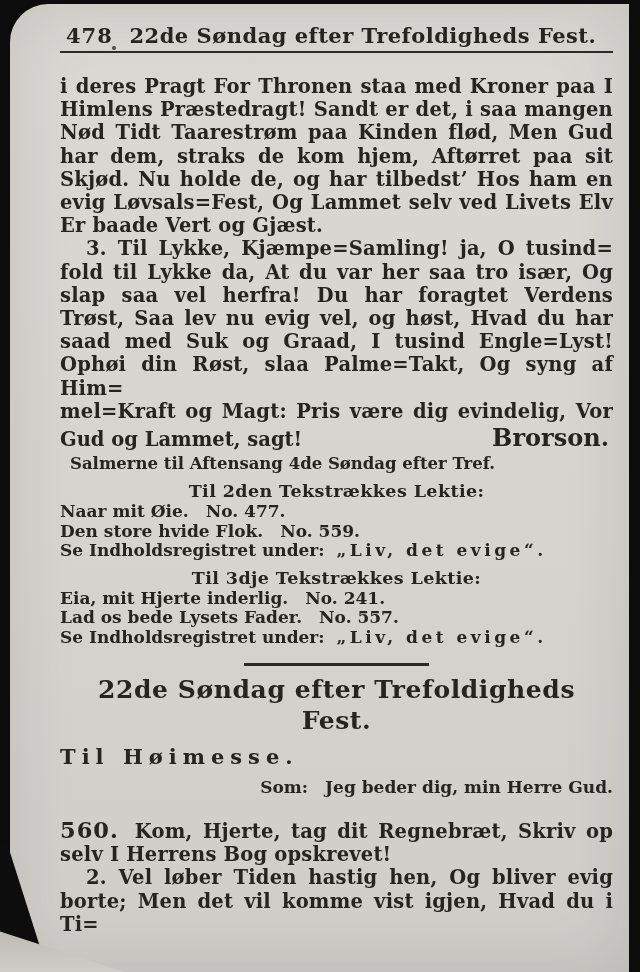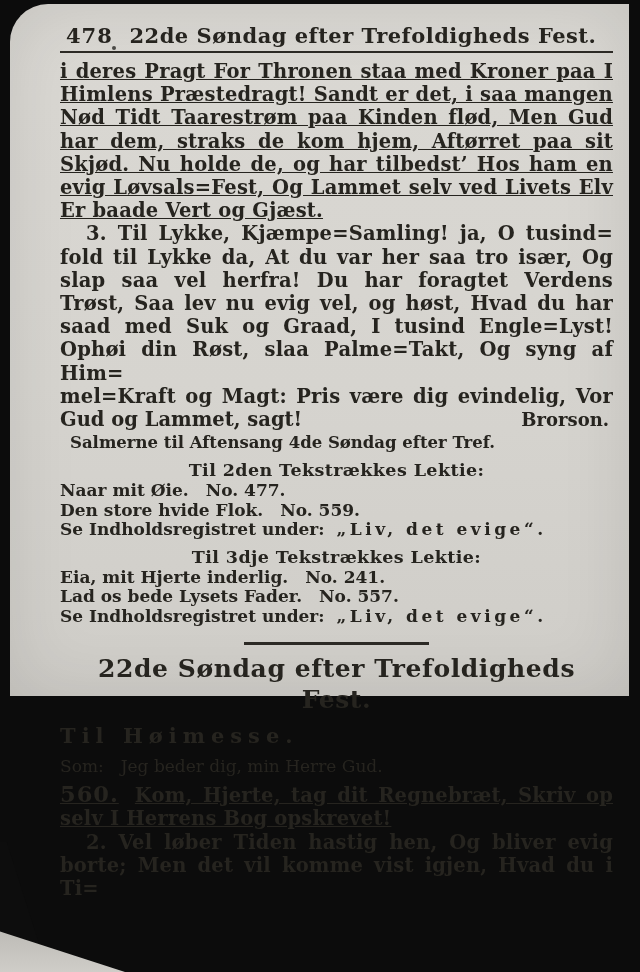--- a/index.html
+++ b/index.html
@@ -6,58 +6,58 @@
   body {
     width:640px; height:972px;
     background:#0c0c0c;
     overflow:hidden;
     position:relative;
     font-family:"DejaVu Serif", serif;
   }
   .scan { position:absolute; inset:0; background:#0c0c0c; }
   .page {
     position:absolute; left:10px; top:4px;
-    width:619px; height:692px;
+    width:619px; height:968px;
     box-sizing:border-box;
     padding:20px 16px 0 50px;
     background:linear-gradient(180deg,#dad8d3 0%, #d6d4cf 55%, #cfcdc8 100%);
     border-top-left-radius:38px;
     box-shadow:inset 0 0 70px rgba(0,0,0,0.10);
     color:#26241f;
   }
   .runhead { display:flex; align-items:baseline; font-weight:bold; font-size:21px; line-height:24px; }
   .pgnum { margin-left:6px; letter-spacing:1px; }
   .runtitle { flex:1; text-align:center; letter-spacing:0.5px; }
   .headrule { border-bottom:2.5px solid #2c2a25; margin-top:3px; }
 
-  .para { margin-top:7px;text-decoration:underline; }
+  .para { margin-top:22px; }
   .para2 { margin-top:0; }
   .line {
     font-weight:bold; font-size:19.5px; line-height:23.2px;
     letter-spacing:0.2px; text-align:justify;
   }
   .just { text-align-last:justify; }
   .ind  { text-indent:26px; }
   .lastrow { display:flex; justify-content:space-between; align-items:baseline; }
   .lastrow .left { font-weight:bold; font-size:19.5px; line-height:23.2px; }
-  .author { font-weight:bold; font-size:18px; padding-right:4px; }
+  .author { font-weight:bold; font-size:24px; padding-right:4px; }
 
   .note { font-weight:bold; font-size:16.5px; line-height:20px; padding-left:10px; margin-top:2px; }
 
   .lektie { margin-top:4px; }
   .lektie-head { text-align:center; font-weight:bold; font-size:17.5px; line-height:21px; margin-top:7px; letter-spacing:0.4px; }
   .sline { font-weight:bold; font-size:17px; line-height:19.5px; }
   .seerow { display:flex; align-items:baseline; }
   .spaced { letter-spacing:3.5px; margin-left:12px; }
 
   .midrule { width:185px; border-bottom:3px solid #2c2a25; margin:16px auto 8px auto; }
 
   .bighead { text-align:center; font-weight:bold; font-size:25px; line-height:31px; letter-spacing:0.6px; margin-top:4px; }
   .subhead { text-align:left; font-weight:bold; font-size:21px; letter-spacing:6px; line-height:26px; margin-top:8px; }
-  .melody  { text-align:left; font-weight:normal; font-size:17px; line-height:20px; margin-top:7px; }
+  .melody  { text-align:right; font-weight:bold; font-size:17px; line-height:20px; margin-top:7px; }
   .hymnnum { font-size:22.5px; letter-spacing:1px; margin-right:16px; }
 
   .fold-black {
     position:absolute; left:0; bottom:0; width:48px; height:130px;
     background:#0d0d0d;
     clip-path:polygon(0 0, 14% 0, 100% 100%, 0 100%);
   }
   .fold-light {
     position:absolute; left:0; bottom:0; width:125px; height:44px;
     background:linear-gradient(to bottom,#bcbab5,#cfcdc8);

